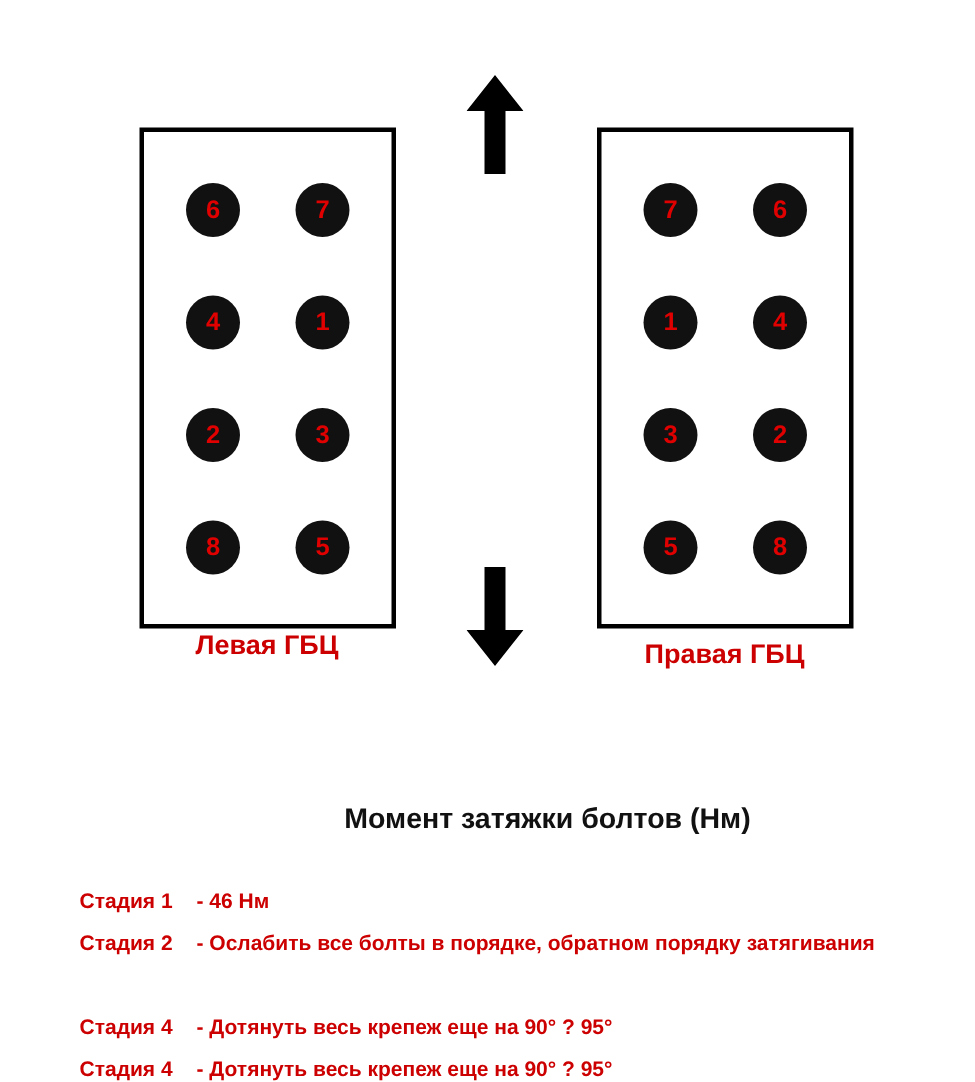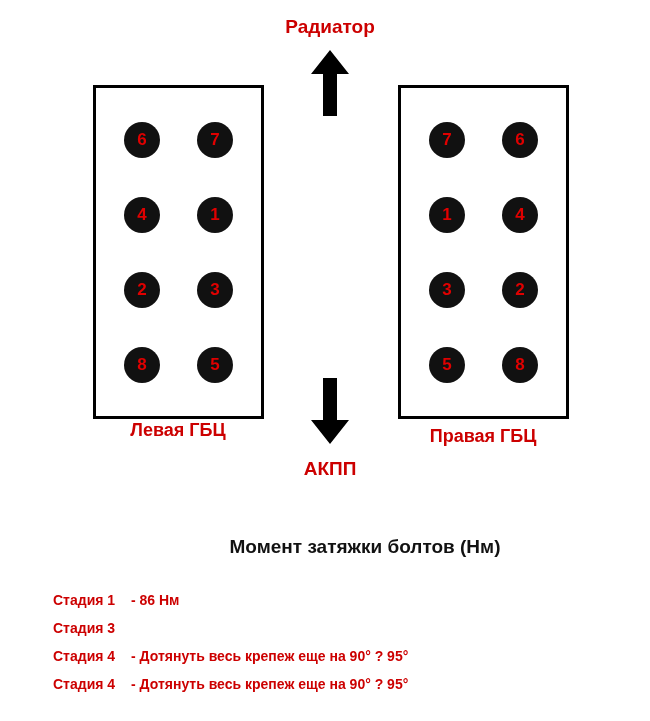--- a/index.html
+++ b/index.html
@@ -78,21 +78,20 @@
     white-space: nowrap;
   }
   .stage-name { display: inline-block; width: 78px; flex: 0 0 78px; }
   .stage-desc { display: inline-block; }
 </style>
 </head>
 <body>
 
 <div class="canvas">
 
-  <div class="radiator-label red-text">Радиатор</div>
 
   <div class="arrow arrow-up">
     <svg width="38" height="66" viewBox="0 0 38 66" xmlns="http://www.w3.org/2000/svg">
       <polygon points="19,0 38,24 26,24 26,66 12,66 12,24 0,24" fill="#000000"></polygon>
     </svg>
   </div>
 
   <div class="head-box left">
     <span class="bolt">6</span>
     <span class="bolt">7</span>
@@ -117,31 +116,33 @@
 
   <div class="head-label right red-text">Правая ГБЦ</div>
   <div class="head-label left red-text">Левая ГБЦ</div>
 
   <div class="arrow arrow-down">
     <svg width="38" height="66" viewBox="0 0 38 66" xmlns="http://www.w3.org/2000/svg">
       <polygon points="19,66 38,42 26,42 26,0 12,0 12,42 0,42" fill="#000000"></polygon>
     </svg>
   </div>
 
-  <div class="akpp-label red-text">АКПП</div>
 
   <div class="torque-section">
     <div class="torque-title">Момент затяжки болтов (Нм)</div>
     <div class="stages">
       <div class="stage-row">
         <span class="stage-name">Стадия 1</span>
-        <span class="stage-desc">- 86 Нм</span>
+        <span class="stage-desc">- 46 Нм</span>
       </div>
       <div class="stage-row">
-        <span class="stage-name">Стадия 3</span>
+        <span class="stage-name">Стадия 2</span>
+        <span class="stage-desc">- Ослабить все болты в порядке, обратном порядку затягивания</span>
+      </div>
+      <div class="stage-row">
       </div>
       <div class="stage-row">
         <span class="stage-name">Стадия 4</span>
         <span class="stage-desc">- Дотянуть весь крепеж еще на 90° ? 95°</span>
       </div>
       <div class="stage-row">
         <span class="stage-name">Стадия 4</span>
         <span class="stage-desc">- Дотянуть весь крепеж еще на 90° ? 95°</span>
       </div>
     </div>

